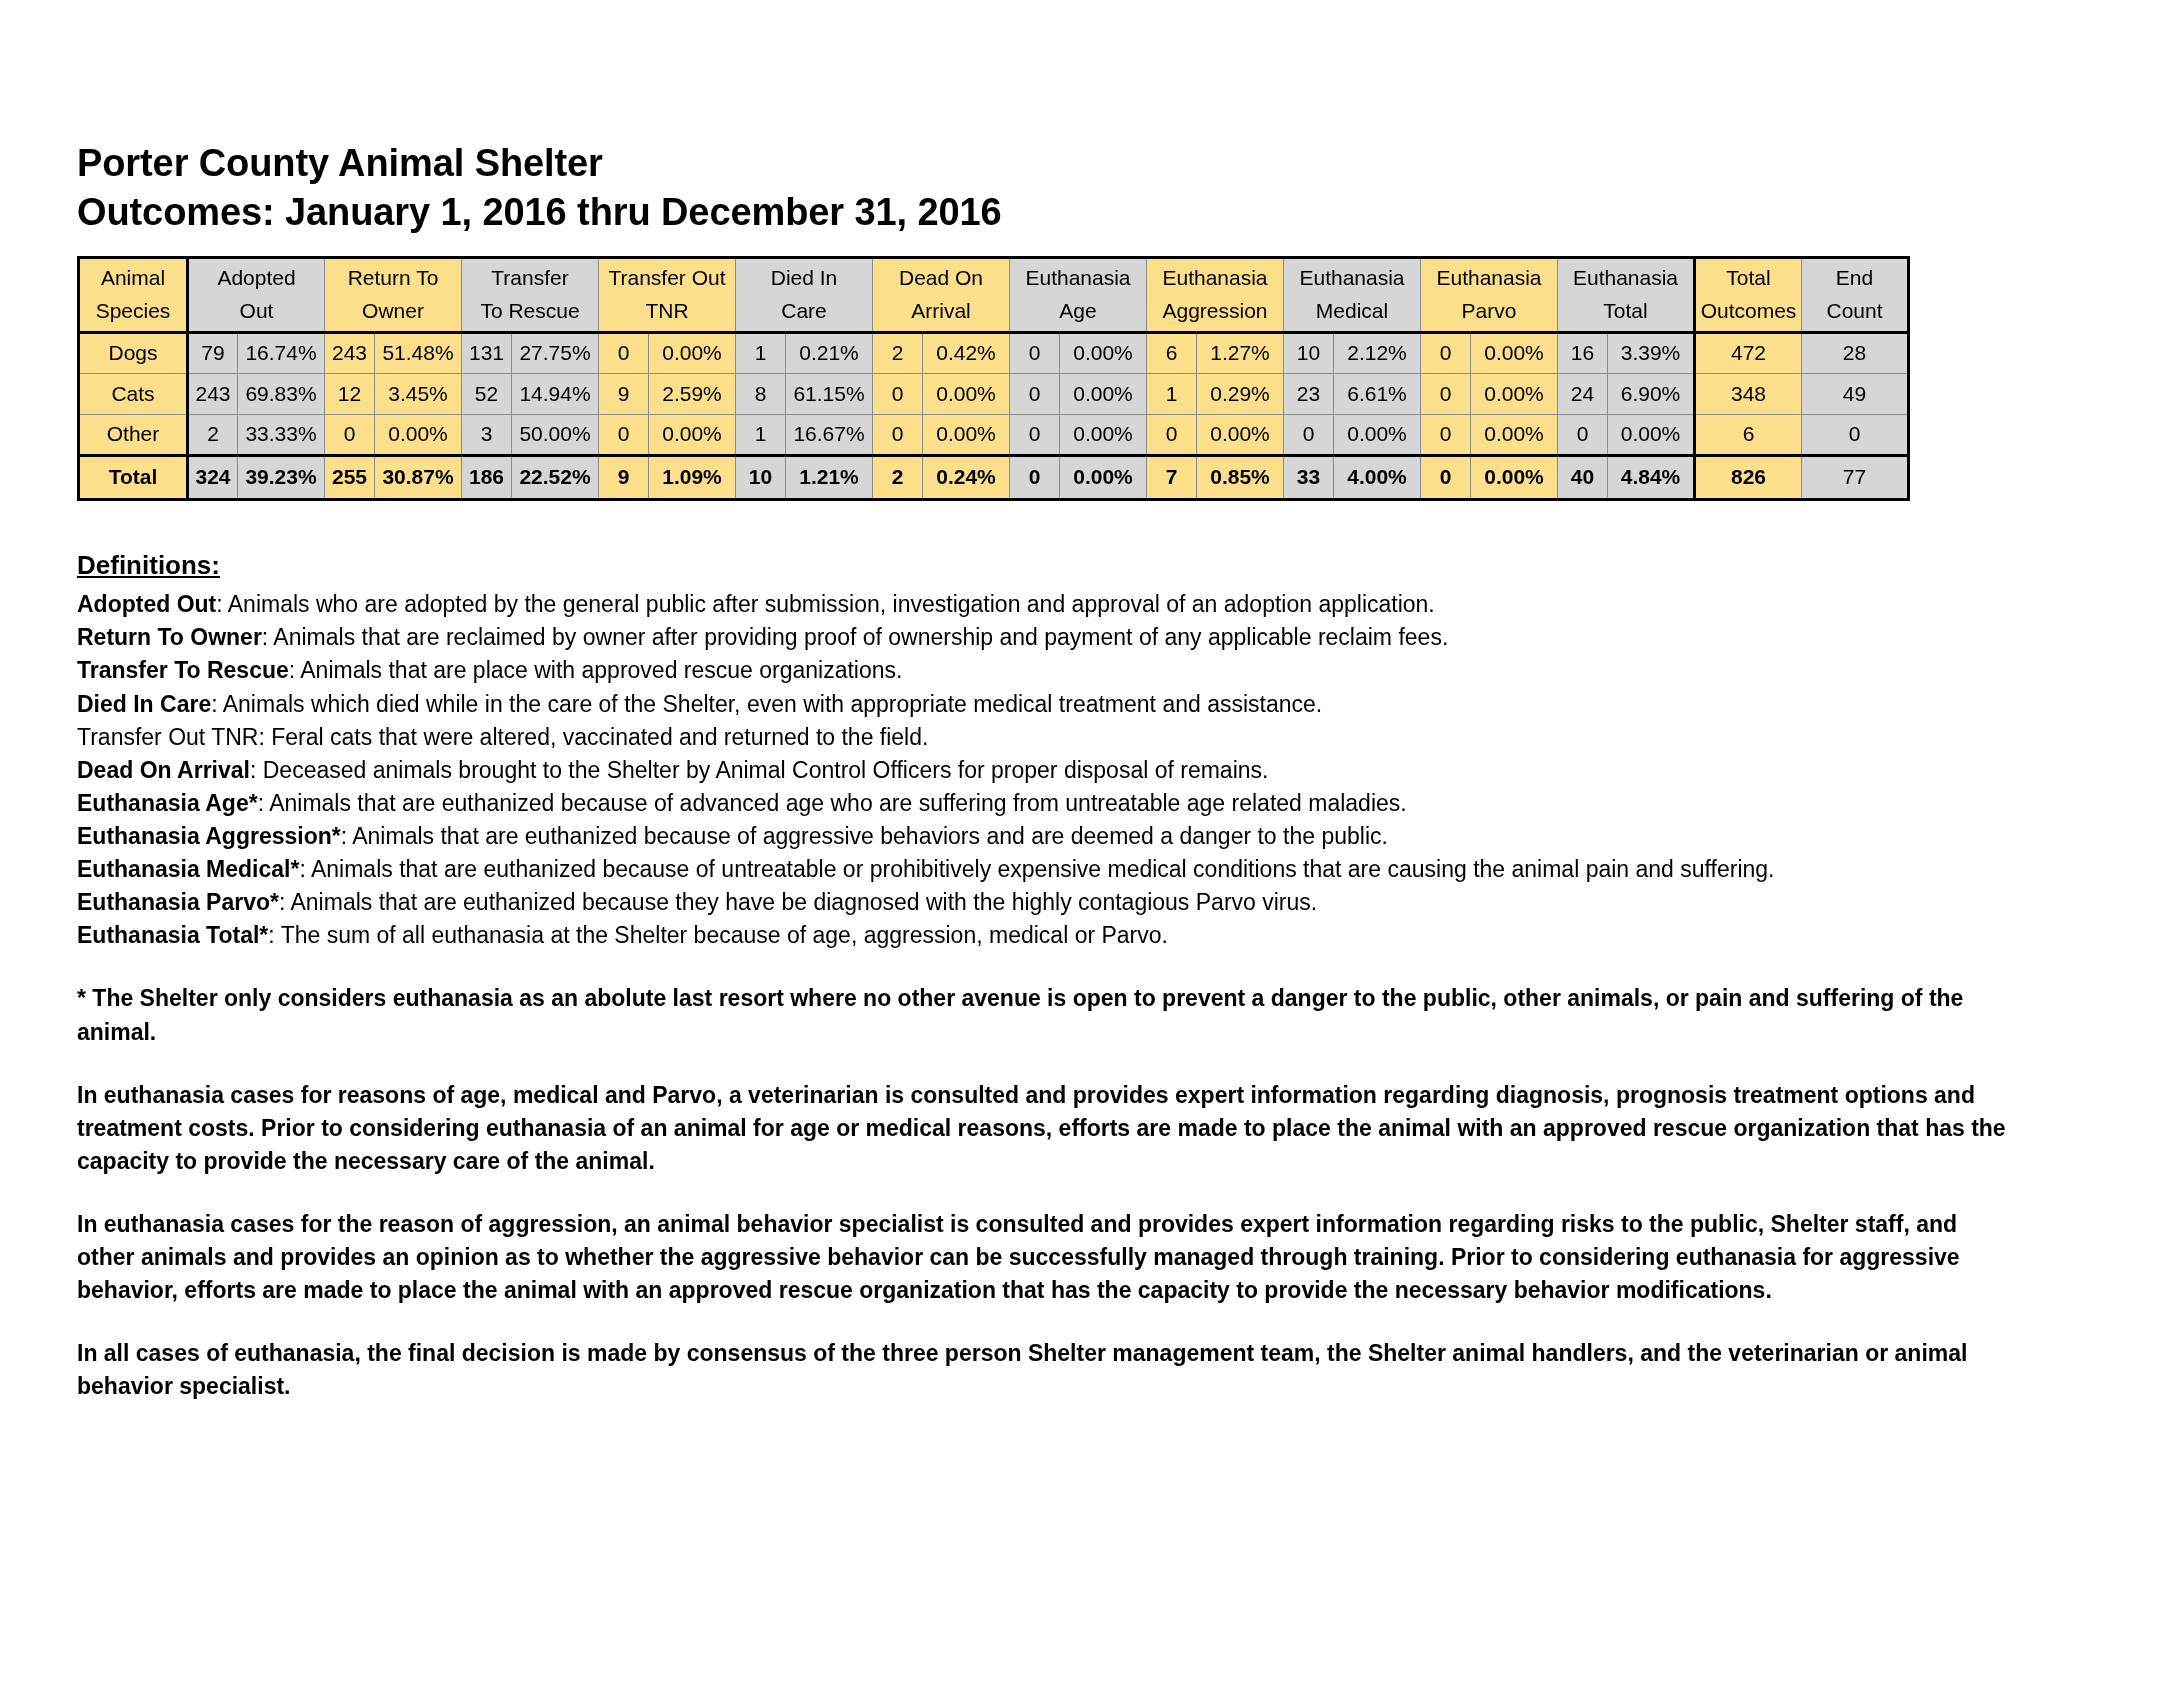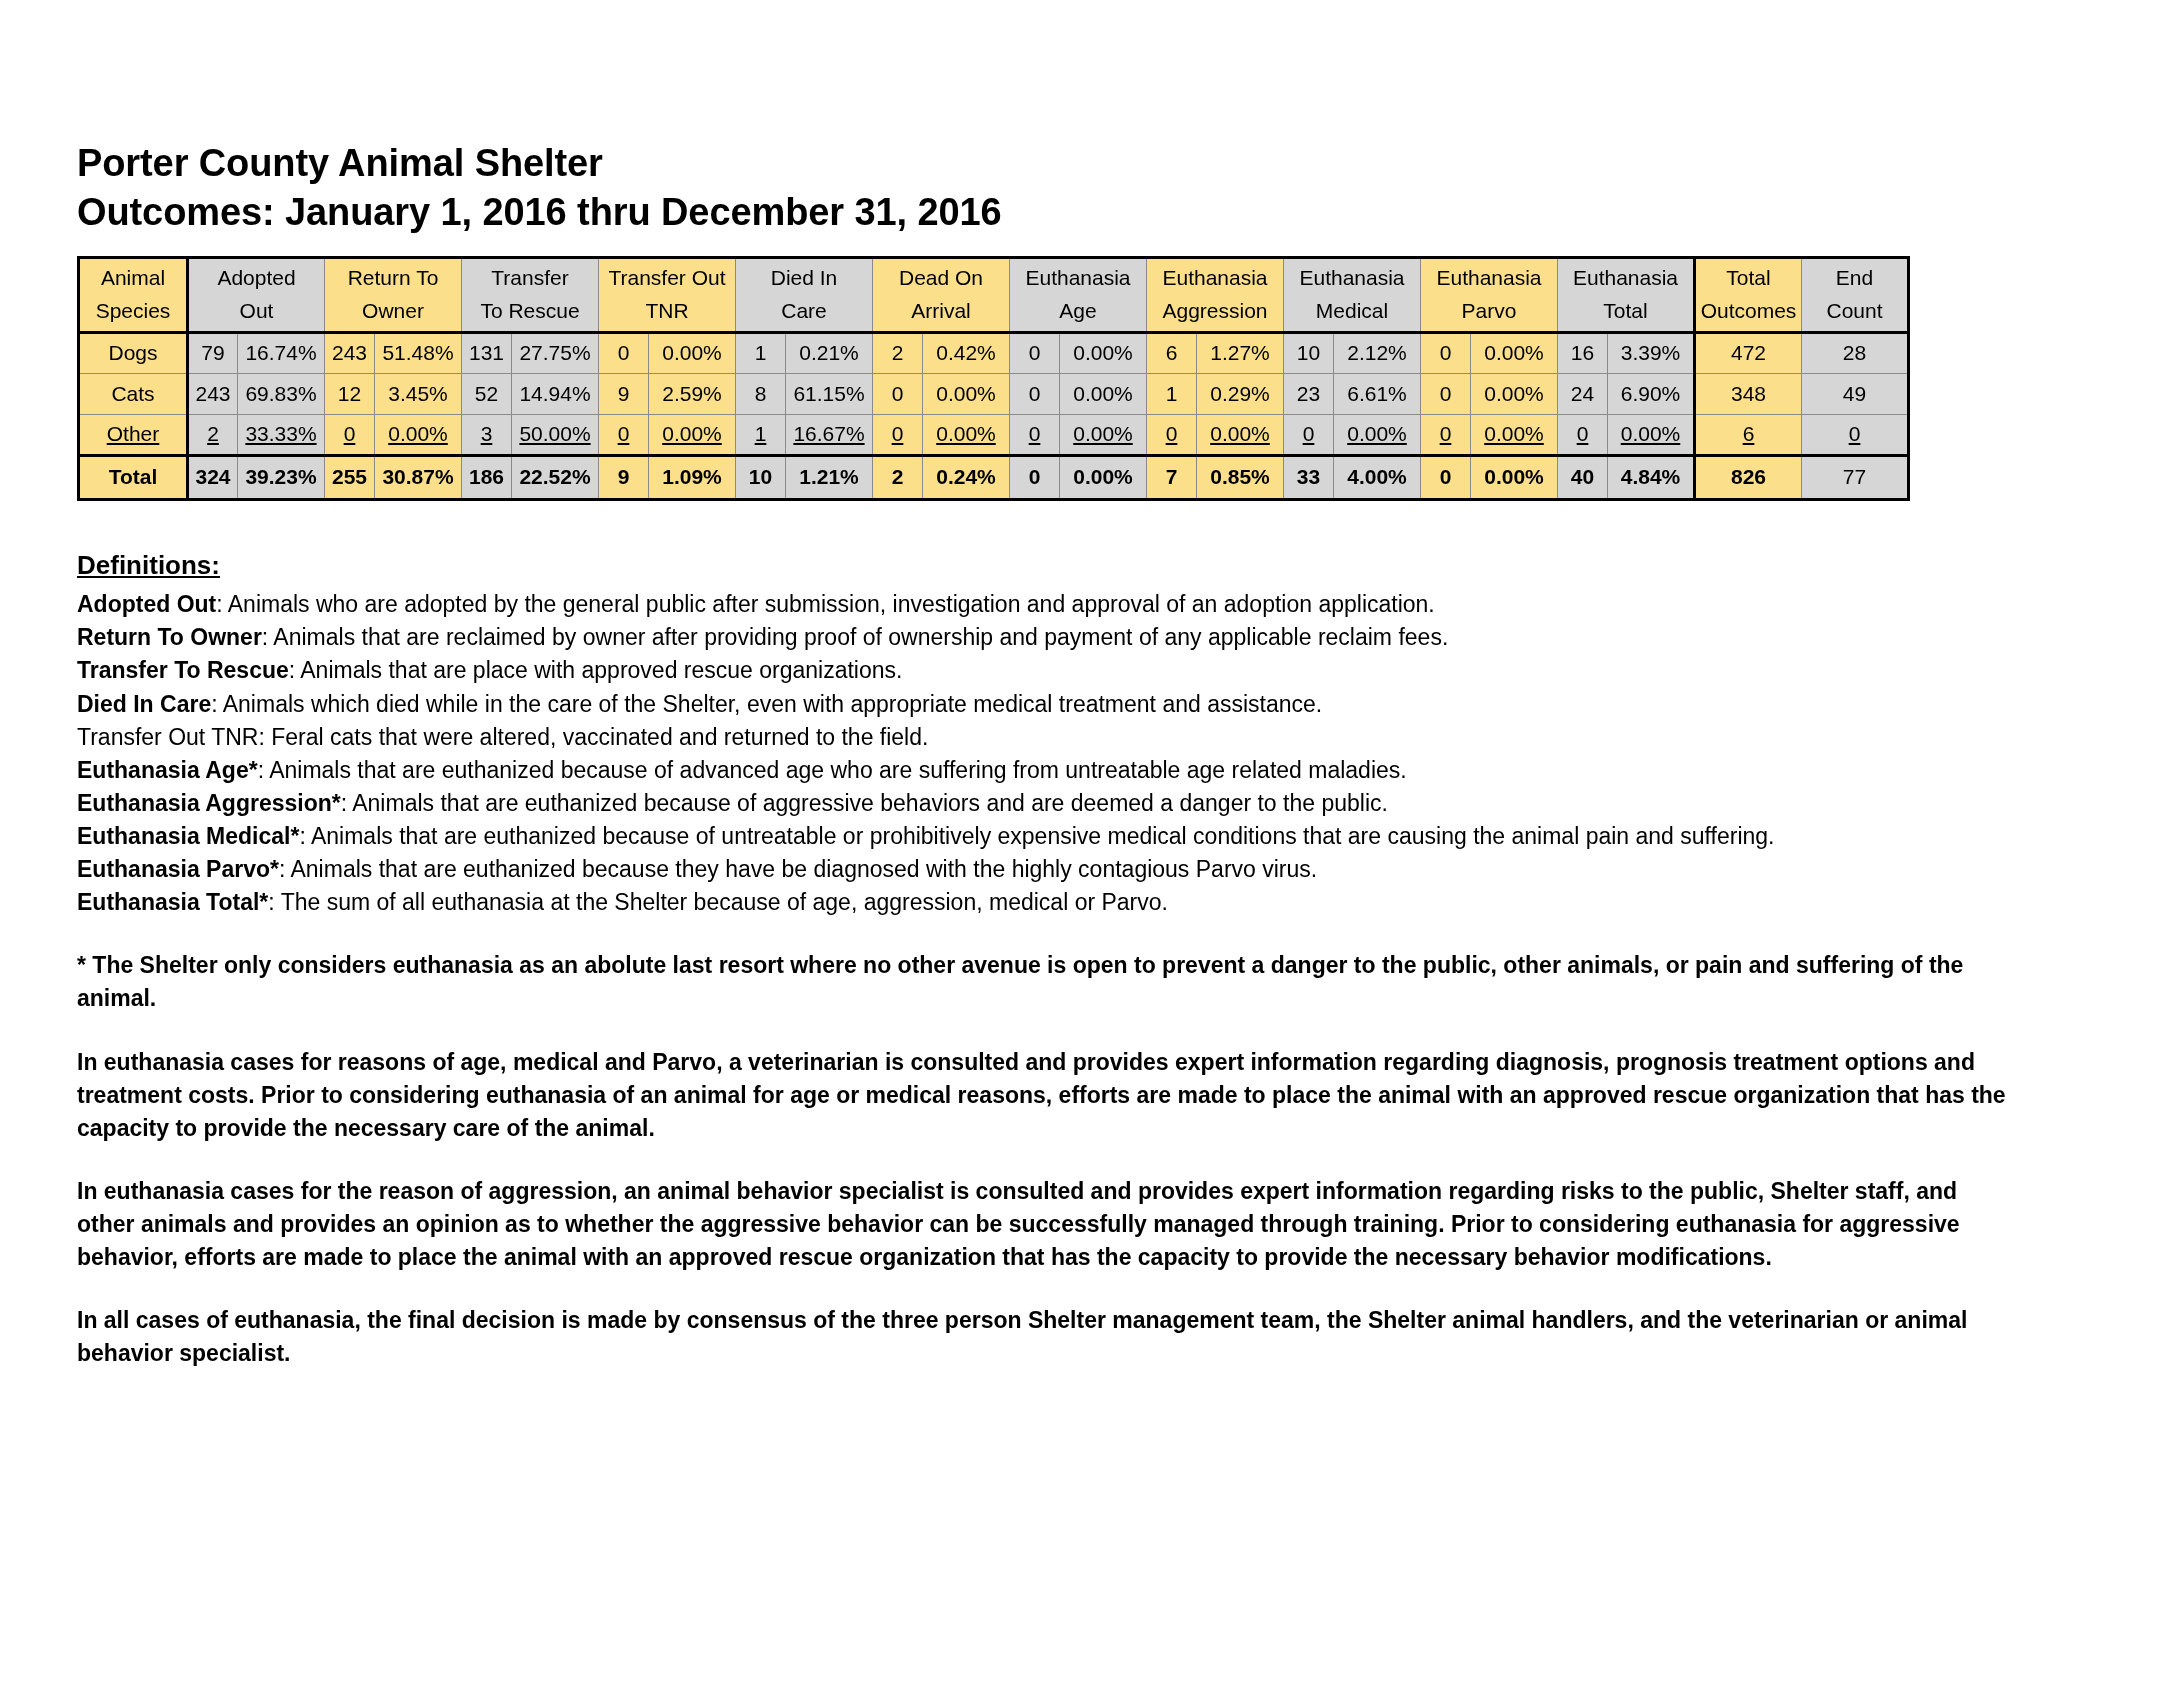--- a/index.html
+++ b/index.html
@@ -76,21 +76,21 @@
   td.datarow {
     height: 41px;
     font-size: 21px;
   }
   tr.r-total td {
     font-weight: bold;
     border-top: 3px solid #000 !important;
     height: 44px;
   }
   tr.r-total td.nb { font-weight: normal; }
-  tr.r-other td { border-bottom: 3px solid #000 !important; text-decoration: underline; }
+  tr.r-other td { border-bottom: 3px solid #000 !important; }
 
   td.species {
     text-align: right;
     padding-right: 10px;
     font-size: 21px;
   }
   td.cnt { text-align: center; }
   td.pct { text-align: center; }
 
   
@@ -333,20 +333,21 @@
   <div class="defs">
     <div>
       <span class="defs-heading">Definitions:</span>
     </div>
     <div id="def-list">
         <div class="def-line"><b>Adopted Out</b><span class="plain">:  Animals who are adopted by the general public after submission, investigation and approval of an adoption application.</span></div>
         <div class="def-line"><b>Return To Owner</b><span class="plain">:  Animals that are reclaimed by owner after providing proof of ownership and payment of any applicable reclaim fees.</span></div>
         <div class="def-line"><b>Transfer To Rescue</b><span class="plain">:  Animals that are place with approved rescue organizations.</span></div>
         <div class="def-line"><b>Died In Care</b><span class="plain">:  Animals which died while in the care of the Shelter, even with appropriate medical treatment and assistance.</span></div>
         <div class="def-line"><span class="plain">Transfer Out TNR</span><span class="plain">:  Feral cats that were altered, vaccinated and returned to the field.</span></div>
+        <div class="def-line"><b>Dead On Arrival</b><span class="plain">:  Deceased animals brought to the Shelter by Animal Control Officers for proper disposal of remains.</span></div>
         <div class="def-line"><b>Euthanasia Age*</b><span class="plain">:  Animals that are euthanized because of advanced age who are suffering from untreatable age related maladies.</span></div>
         <div class="def-line"><b>Euthanasia Aggression*</b><span class="plain">:  Animals that are euthanized because of aggressive behaviors and are deemed a danger to the public.</span></div>
         <div class="def-line"><b>Euthanasia Medical*</b><span class="plain">:  Animals that are euthanized because of untreatable or prohibitively expensive medical conditions that are causing the animal pain and suffering.</span></div>
         <div class="def-line"><b>Euthanasia Parvo*</b><span class="plain">:  Animals that are euthanized because they have be diagnosed with the highly contagious Parvo virus.</span></div>
         <div class="def-line"><b>Euthanasia Total*</b><span class="plain">:  The sum of all euthanasia at the Shelter because of age, aggression, medical or Parvo.</span></div>
       </div>
 
     <div class="para-gap"></div>
     <div class="para">* The Shelter only considers euthanasia as an abolute last resort where no other avenue is open to prevent a danger to the public, other animals, or pain and suffering of the animal.</div>
     <div class="para-gap"></div>

